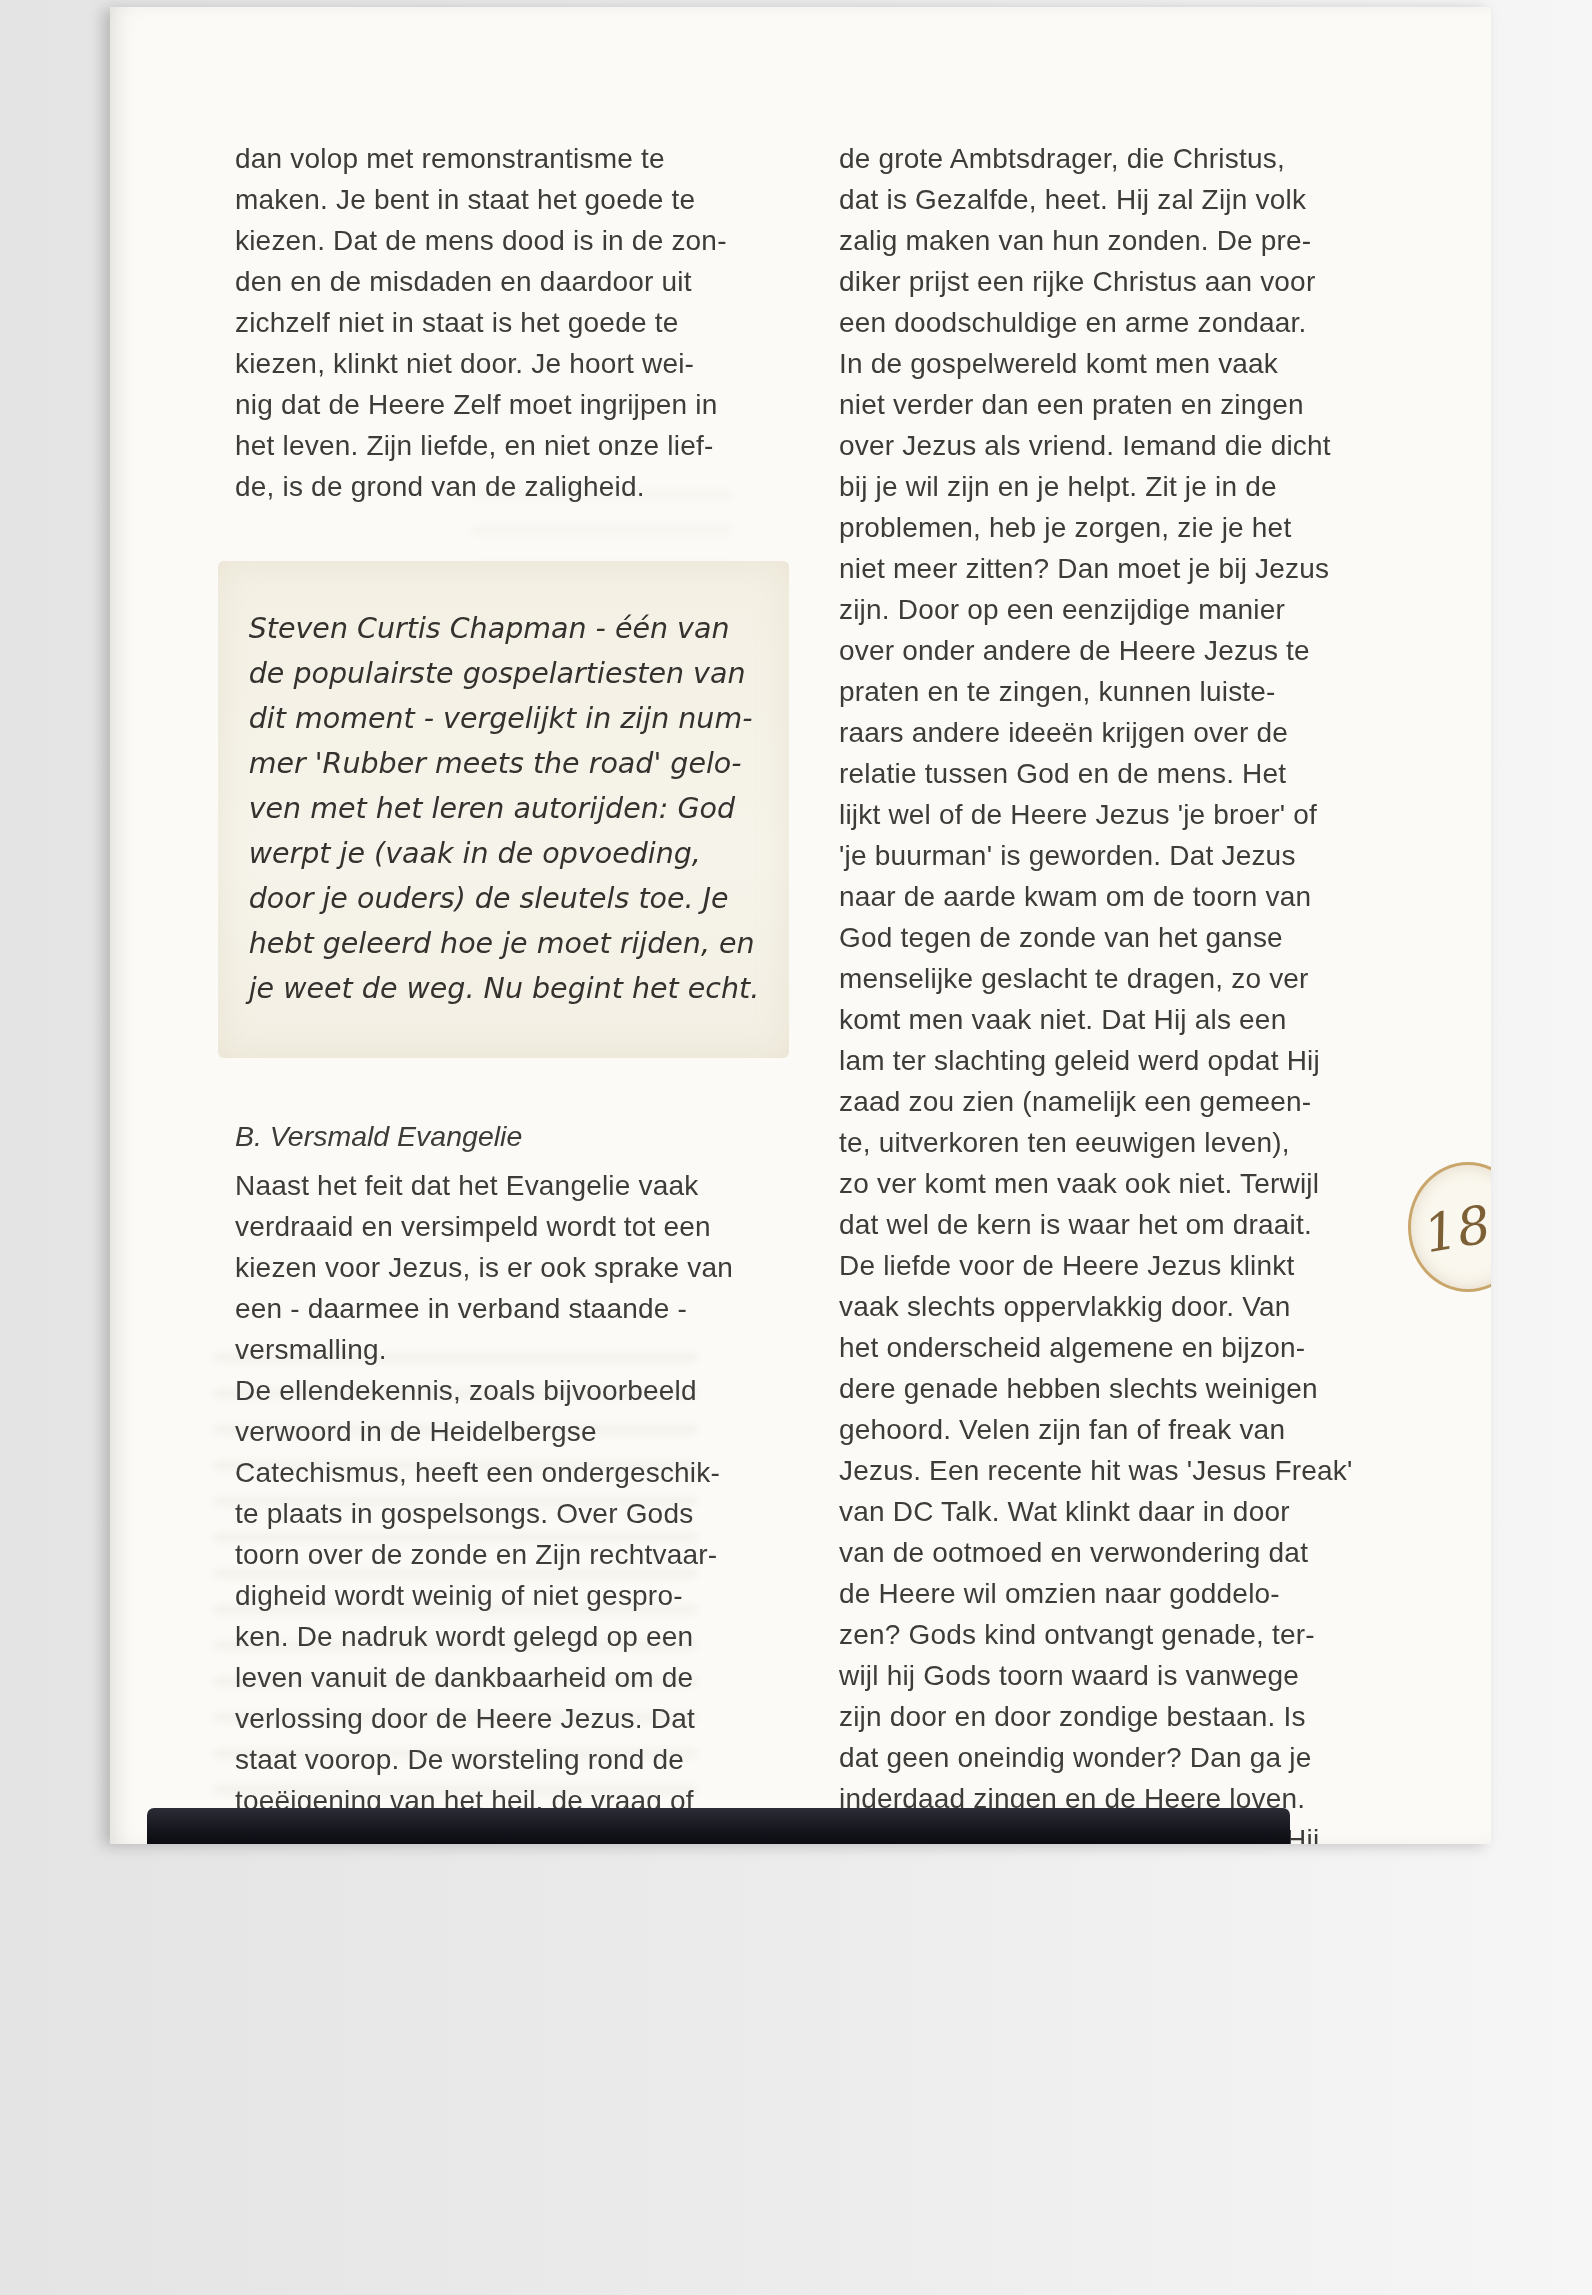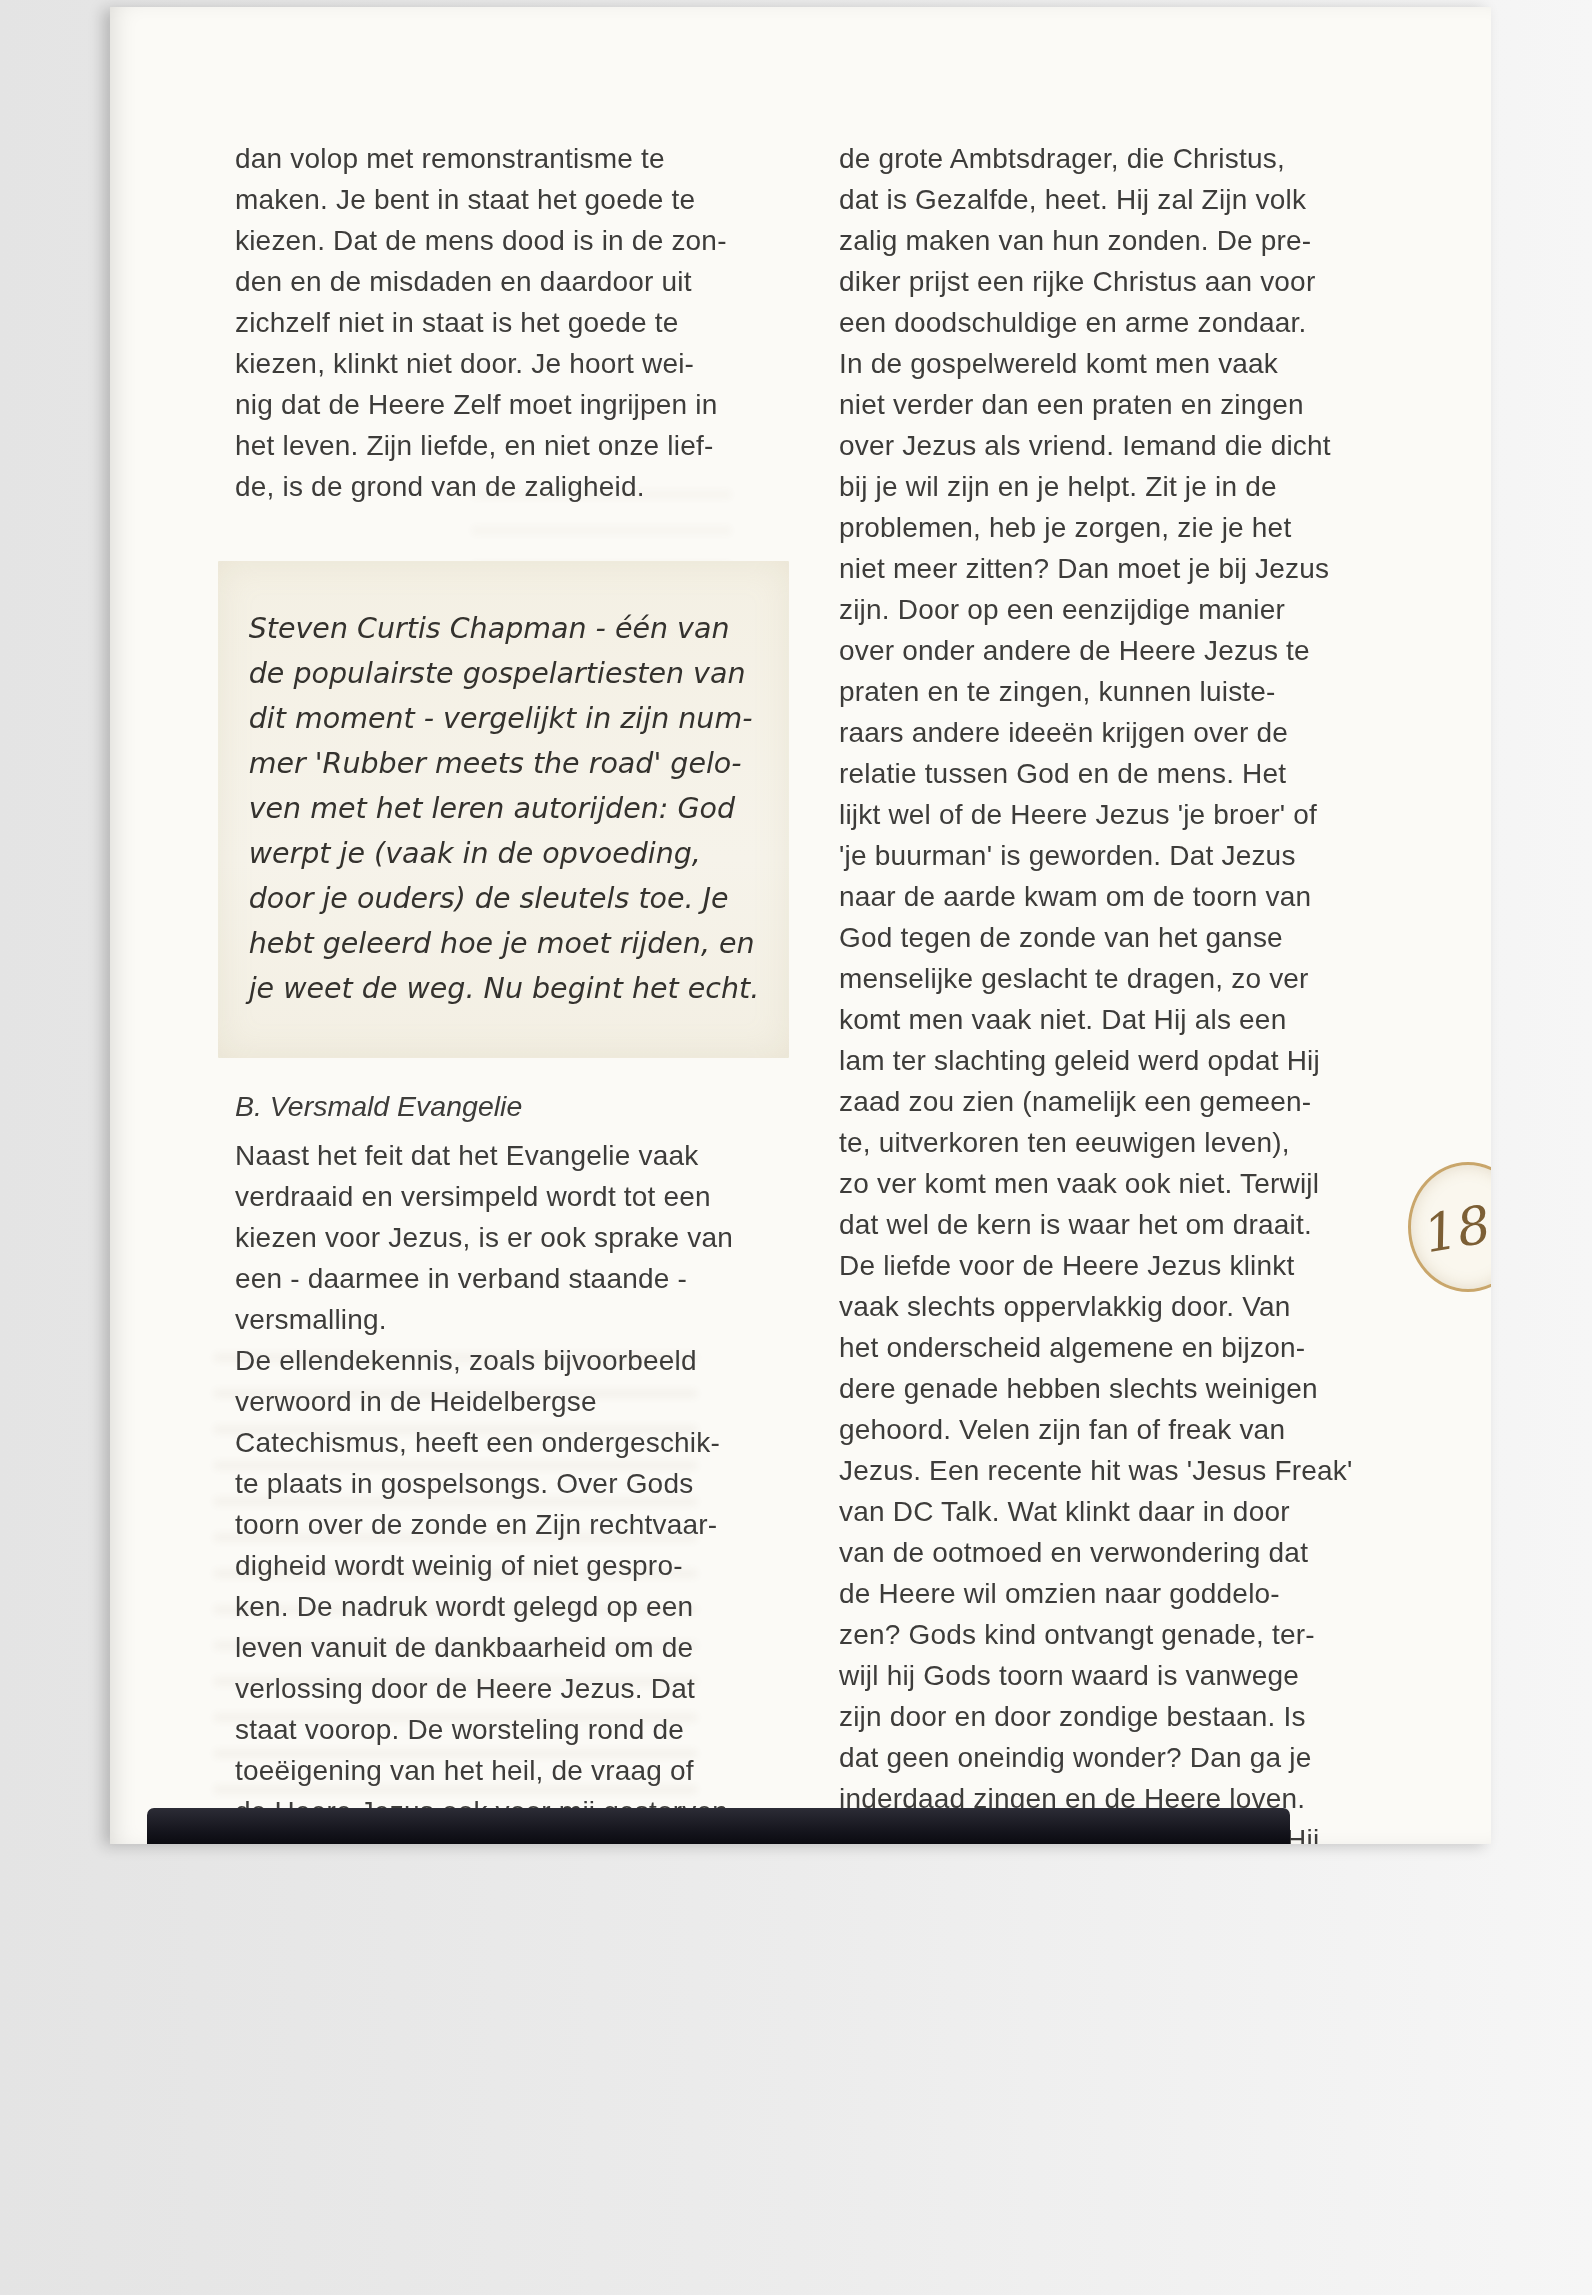--- a/index.html
+++ b/index.html
@@ -19,29 +19,29 @@
   .col-left  { left:125px; }
   .col-right { left:729px; }
   .body-text {
     margin:0; font-size:28px; line-height:41px;
     white-space:pre; color:#3d3c3a; letter-spacing:0.2px;
   }
   .quote-box {
     margin:54px 0 0 -17.3px; width:518px;
     padding:45px 22.4px 47px 31px;
     background:linear-gradient(180deg,#f4f0e4 0%, #f6f3ea 60%, #f3efe3 100%);
-    border-radius:1px;
+    border-radius:6px;
     box-shadow:inset 0 0 35px rgba(190,175,140,0.18);
   }
   .quote-text {
     margin:0; font-family:"DejaVu Sans", sans-serif; font-style:italic;
     font-size:28.5px; line-height:45px; white-space:pre; color:#34322e;
   }
   .subheading {
-    margin:32px 0 12px 0; font-style:italic; font-weight:normal;
+    margin:62px 0 12px 0; font-style:italic; font-weight:normal;
     font-size:28.5px; color:#3d3c3a;
   }
   .heading-row {
     margin-top:64px; display:flex; align-items:center; gap:17.3px; height:55px;padding-left:28px;
   }
   .orange-square {
     width:33px; height:33px; background:#f3c98d; display:inline-block;
     margin-top:-12px;
   }
   .script-heading {

